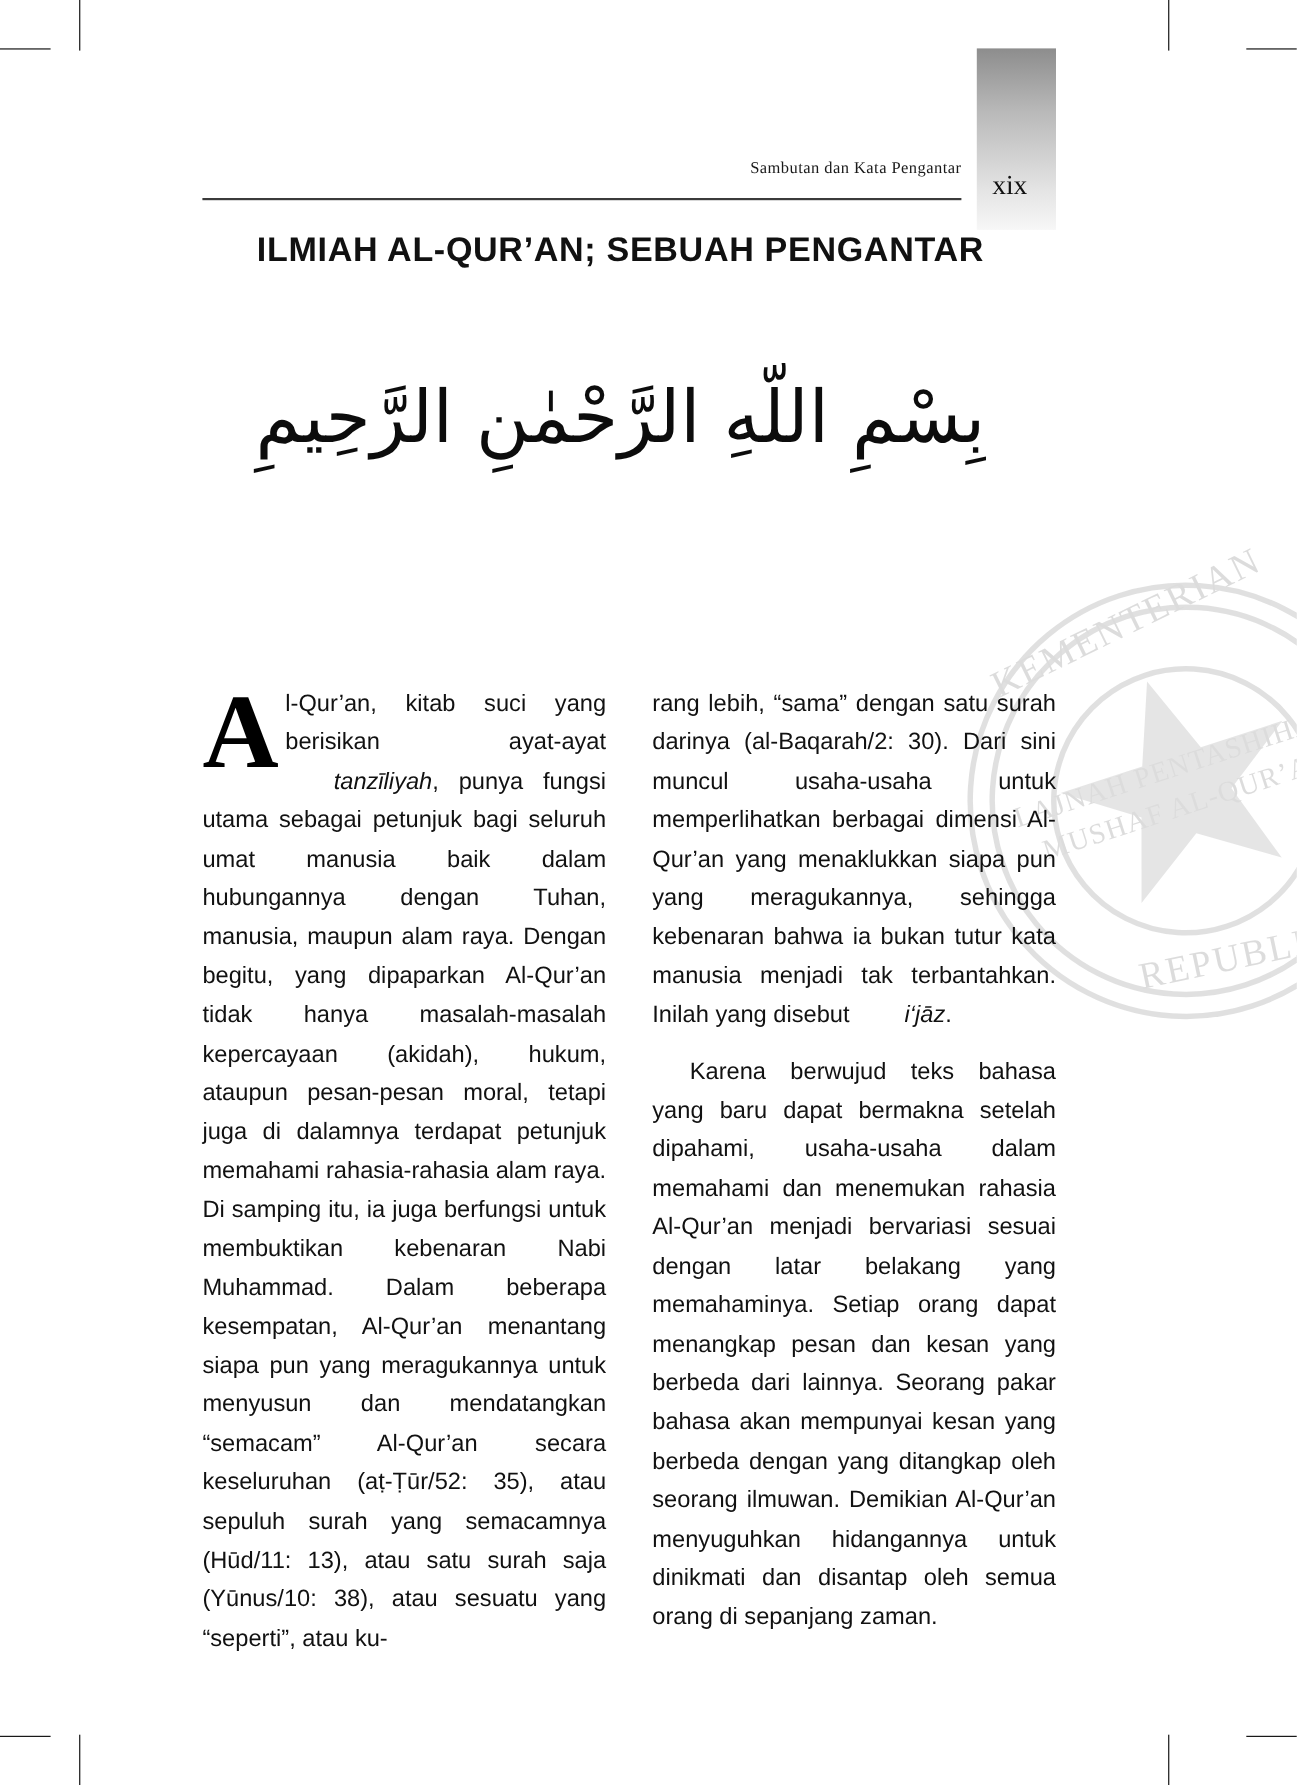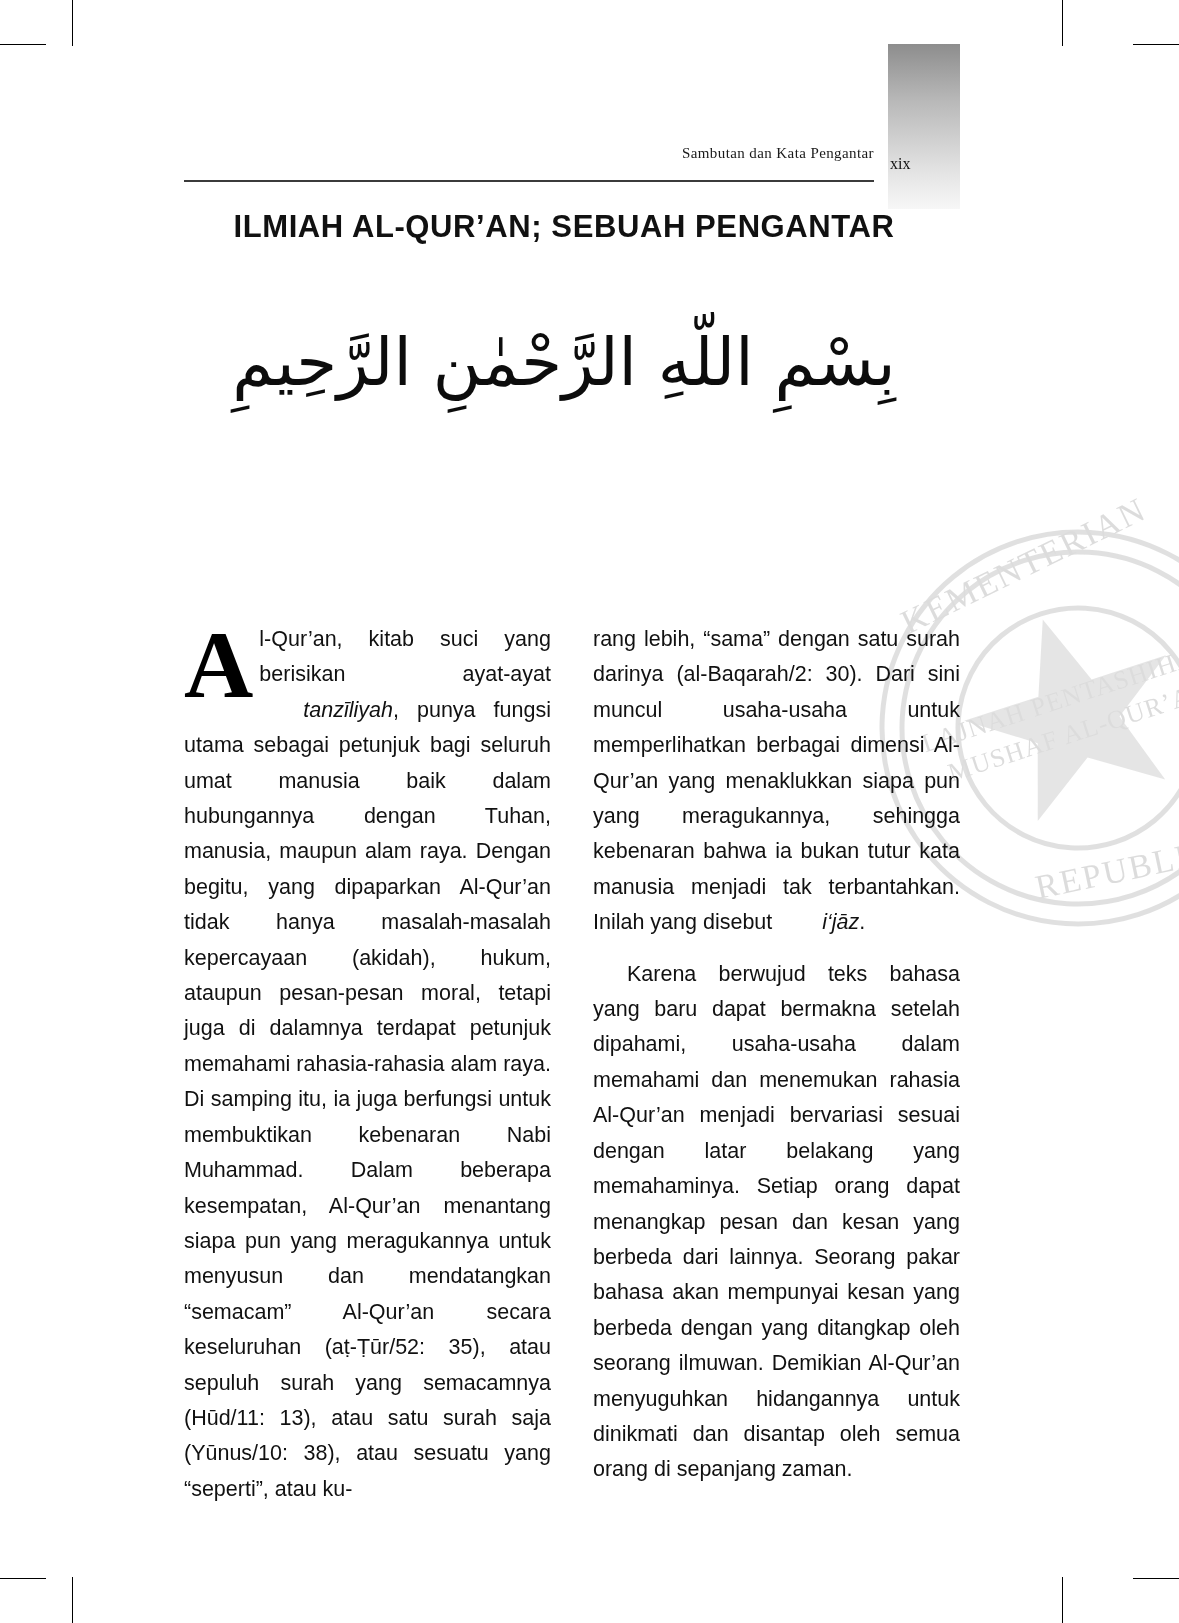--- a/index.html
+++ b/index.html
@@ -66,22 +66,23 @@
     top: 180px;
     width: 690px;
     height: 2px;
     background: #3b3b3b;
   }
   .folio {
     position: absolute;
     left: 890px;
     top: 155px;
     width: 56px;
+    text-align: center;
     font-family: "Liberation Serif", serif;
-    font-size: 16px;
+    font-size: 25px;
     color: #111111;
   }
 
   
   .doc-title {
     position: absolute;
     left: 184px;
     top: 205px;
     width: 760px;
     text-align: center;
@@ -90,21 +91,21 @@
     font-size: 31px;
     line-height: 44px;
     letter-spacing: .6px;
     color: #111111;
   }
 
   
   .basmalah {
     position: absolute;
     left: 184px;
-    top: 313px;
+    top: 330px;
     width: 760px;
     text-align: center;
     font-family: "DejaVu Sans", sans-serif;
     font-size: 66px;
     line-height: 100px;
     color: #0c0c0c;
     direction: rtl;
   }
 
   

